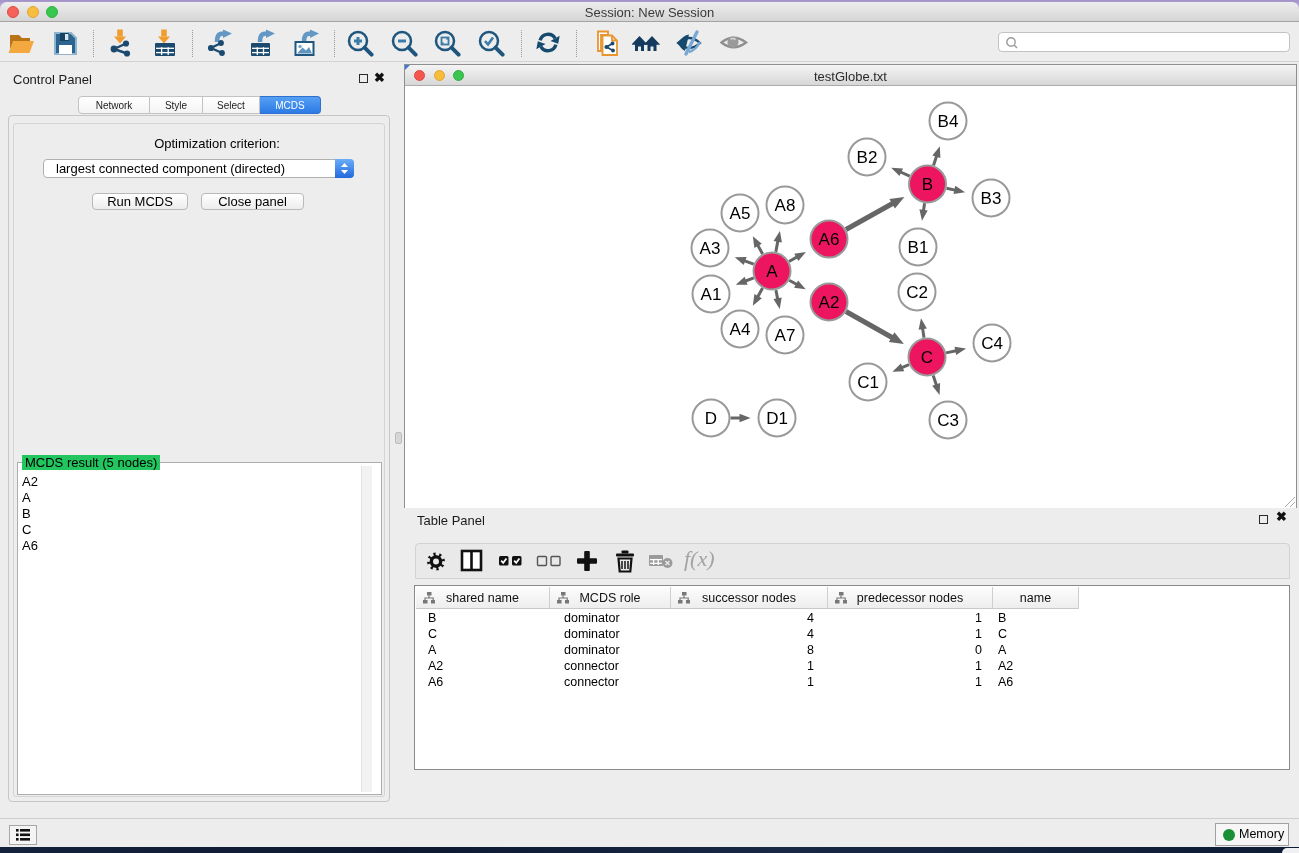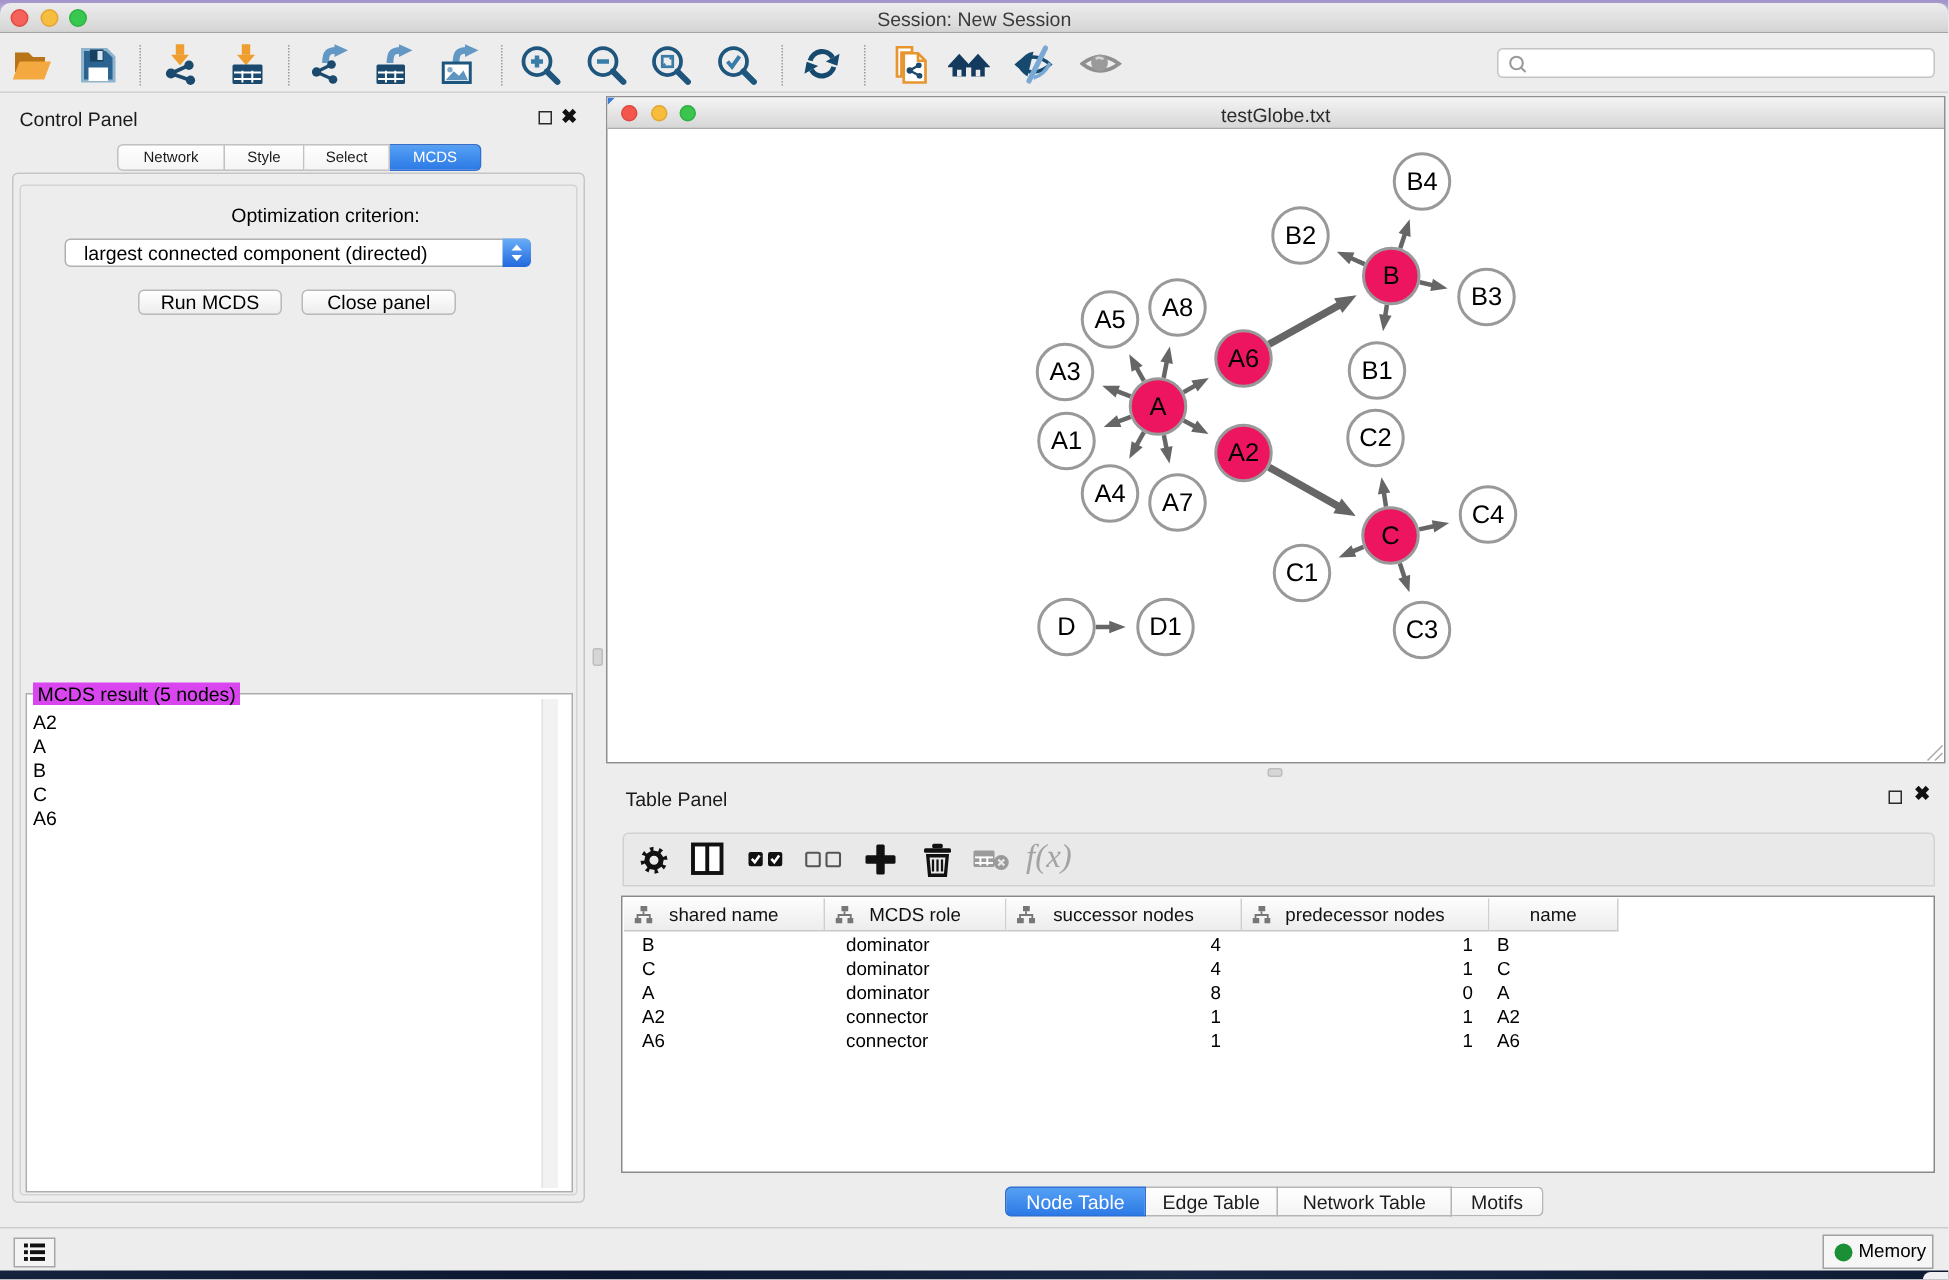--- a/index.html
+++ b/index.html
@@ -178,21 +178,21 @@
           <path d="M9.5 4 L13 8 L6 8 Z" fill="#fff"></path>
           <path d="M9.5 15 L13 11 L6 11 Z" fill="#fff"></path>
         </svg>
     </div>
   </div>
 
   <div class="cbtn" style="left:92px;top:130px;width:96px;">Run MCDS</div>
   <div class="cbtn" style="left:201px;top:130px;width:103px;">Close panel</div>
 
   <div style="position:absolute;left:17px;top:399px;width:365px;height:333px;border:1px solid #adadad;background:#fff;"></div>
-  <div style="position:absolute;left:22px;top:392px;font-size:13px;color:#000;background:#d946ef;padding:0 3px;">MCDS result (5 nodes)</div>
+  <div style="position:absolute;left:22px;top:392px;font-size:13px;color:#000;background:#22c55e;padding:0 3px;">MCDS result (5 nodes)</div>
   <div style="position:absolute;left:361px;top:403px;width:11px;height:326px;background:#f2f2f2;border-left:1px solid #e2e2e2;"></div>
   <div style="position:absolute;left:22px;top:411px;font-size:13px;line-height:16px;color:#000;">A2<br>A<br>B<br>C<br>A6</div>
 </div>
 
 <div class="abs" id="netwin" style="left:404px;top:64px;width:893px;height:445px;background:#fff;border:1px solid #8f8f8f;">
   <div style="position:absolute;left:0;top:0;width:891px;height:21px;background:linear-gradient(#f4f4f4,#d7d7d7);border-bottom:1px solid #ababab;">
     <div class="tl" style="left:9px;top:5px;background:#f4564e;border:0.5px solid #dd4942;"></div>
     <div class="tl" style="left:29px;top:5px;background:#f8bc3b;border:0.5px solid #e0a631;"></div>
     <div class="tl" style="left:48px;top:5px;background:#3ac54e;border:0.5px solid #2fae42;"></div>
     <div style="position:absolute;left:0;top:4px;width:100%;text-align:center;font-size:13px;color:#2a2a2a;">testGlobe.txt</div>
@@ -284,21 +284,21 @@
 
   </svg>
   <svg width="14" height="14" style="position:absolute;right:0;bottom:0;">
     <path d="M13 3 L3 13 M13 8 L8 13" stroke="#aaa" stroke-width="1" fill="none"></path>
   </svg>
 </div>
 
 <div class="abs" style="left:395px;top:432px;width:7px;height:12px;background:#d6d6d6;border:1px solid #bdbdbd;border-radius:2px;"></div>
 <div class="abs" style="left:845px;top:512px;width:10px;height:6px;background:#d6d6d6;border:1px solid #bdbdbd;border-radius:2px;"></div>
 
-<div class="abs" id="tpanel" style="left:395px;top:520px;width:904px;height:298px;background:#ededed;">
+<div class="abs" id="tpanel" style="left:395px;top:508px;width:904px;height:298px;background:#ededed;">
   <div style="position:absolute;left:22px;top:5px;font-size:13px;color:#1a1a1a;">Table Panel</div>
   <div style="position:absolute;left:864px;top:7px;width:9px;height:9px;border:1.5px solid #2a2a2a;"></div>
   <div style="position:absolute;left:881px;top:1px;font-size:13px;font-weight:bold;color:#111;">✖</div>
 
   <div style="position:absolute;left:20px;top:35px;width:875px;height:36px;background:#e9e9e9;border:1px solid #d2d2d2;border-radius:4px 4px 0 0;"></div>
   <svg width="26" height="26" style="position:absolute;left:28px;top:40px;">
       <path d="M21.4 10.4 L22.0 13.2 L19.5 13.1 L18.8 16.3 L21.2 17.2 L19.6 19.6 L17.9 17.8 L15.1 19.6 L16.1 21.9 L13.3 22.5 L13.4 20.0 L10.2 19.3 L9.3 21.7 L6.9 20.1 L8.7 18.4 L6.9 15.6 L4.6 16.6 L4.0 13.8 L6.5 13.9 L7.2 10.7 L4.8 9.8 L6.4 7.4 L8.1 9.2 L10.9 7.4 L9.9 5.1 L12.7 4.5 L12.6 7.0 L15.8 7.7 L16.7 5.3 L19.1 6.9 L17.3 8.6 L19.1 11.4 Z M16.0 13.5 A3 3 0 1 0 10.0 13.5 A3 3 0 1 0 16.0 13.5 Z" fill="#111" fill-rule="evenodd"></path>
     </svg>
   <svg width="26" height="26" style="position:absolute;left:64px;top:40px;">
       <rect x="3" y="3" width="19" height="19" fill="#fff" stroke="#111" stroke-width="2.6"></rect>
@@ -413,26 +413,20 @@
       </div>
       <div style="position:absolute;left:0;top:88px;width:664px;height:16px;font-size:12.5px;color:#000;">
         <span style="position:absolute;left:13px;top:1px;">A6</span>
         <span style="position:absolute;left:149px;top:1px;">connector</span>
         <span style="position:absolute;left:280px;top:1px;width:119px;text-align:right;">1</span>
         <span style="position:absolute;left:450px;top:1px;width:117px;text-align:right;">1</span>
         <span style="position:absolute;left:583px;top:1px;">A6</span>
       </div>
   </div>
 
-  <div style="position:absolute;left:275px;top:271px;display:flex;height:20px;">
-    <div class="btab bsel" style="width:94px;border-radius:4px 0 0 4px;">Node Table</div>
-    <div class="btab" style="width:88px;border-left:none;">Edge Table</div>
-    <div class="btab" style="width:116px;border-left:none;">Network Table</div>
-    <div class="btab" style="width:61px;border-left:none;border-radius:0 4px 4px 0;">Motifs</div>
-  </div>
 </div>
 
 <div class="abs" id="statusbar" style="left:0;top:818px;width:1299px;height:30px;background:#ededed;border-top:1px solid #cdcdcd;">
   <div style="position:absolute;left:9px;top:6px;width:28px;height:20px;background:#f4f4f4;border:1px solid #a6a6a6;">
     <svg width="26" height="18">
         <g fill="#111">
       <rect x="6" y="3" width="2.6" height="2.6"></rect>
           <rect x="10" y="3" width="10" height="2.6"></rect>
       <rect x="6" y="7.5" width="2.6" height="2.6"></rect>
           <rect x="10" y="7.5" width="10" height="2.6"></rect>

